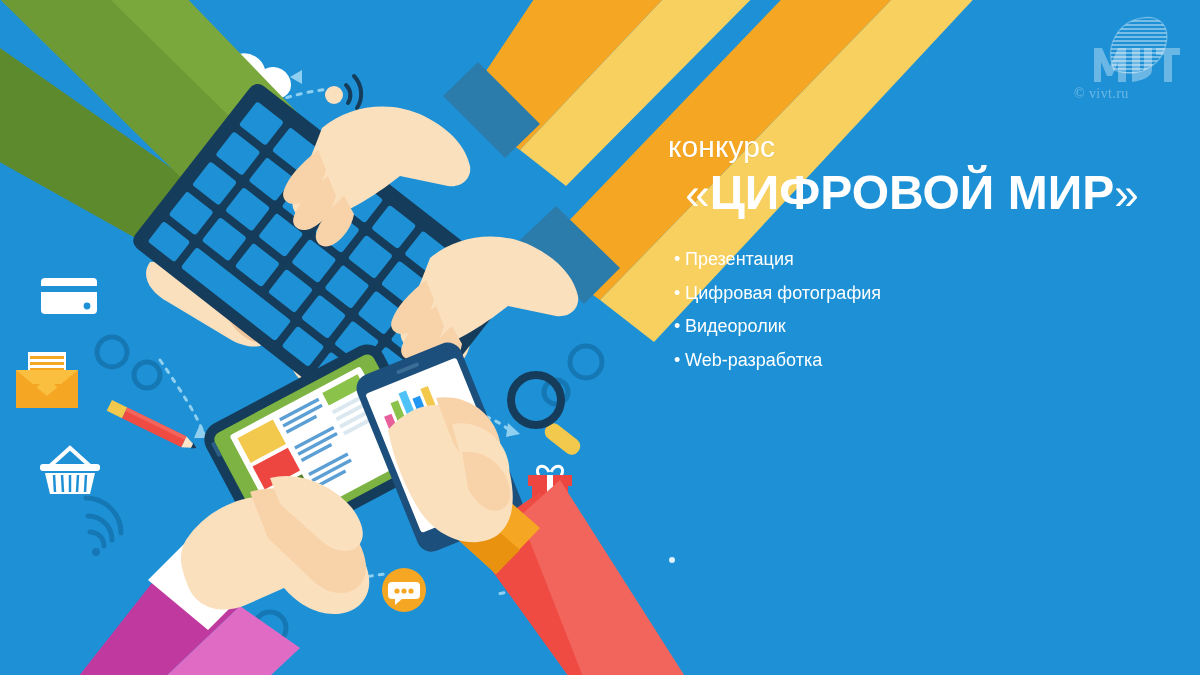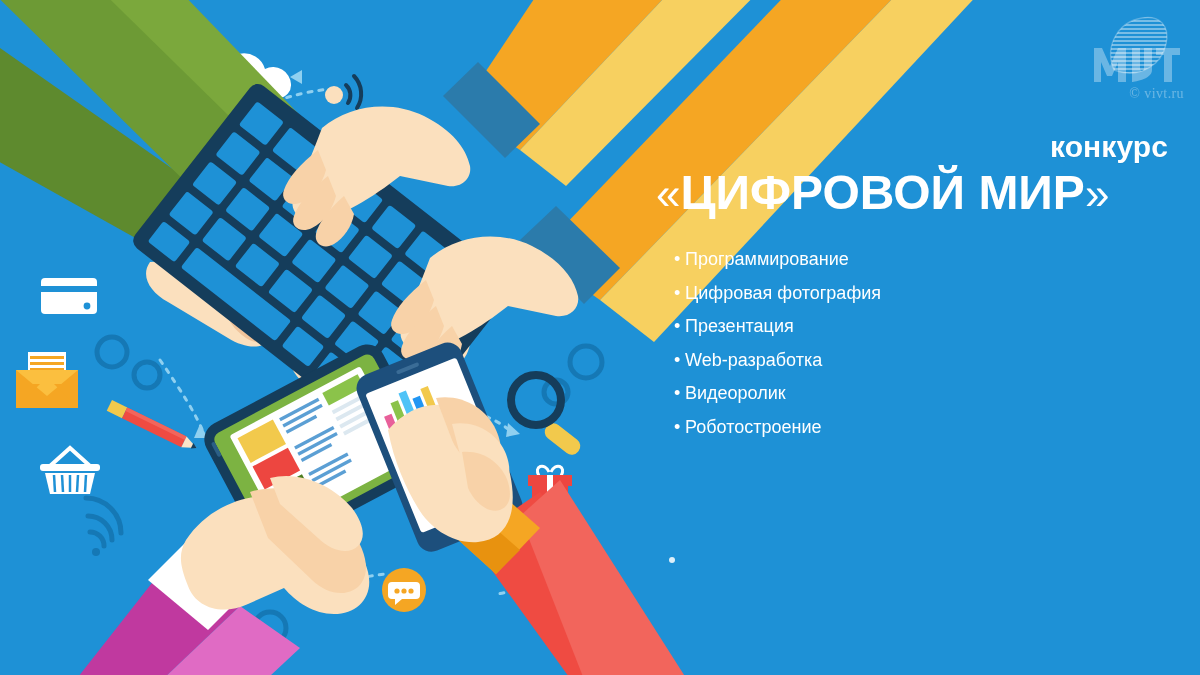--- a/index.html
+++ b/index.html
@@ -12,44 +12,43 @@
   }
   .layer{position:absolute;top:0;left:0;width:1200px;height:675px;}
   svg.layer{display:block;}
 
   
   #text-col{
     position:absolute;left:668px;top:132px;width:500px;
     z-index:40;
   }
   #subtitle{
-    color:#ffffff;font-size:30px;line-height:30px;font-weight:700;
+    color:#ffffff;font-size:30px;line-height:30px;font-weight:400;
     letter-spacing:.1px;
     text-shadow:0 1px 0 rgba(0,0,0,.05);
-    text-align:right;
   }
   #subtitle .ln{display:block;white-space:nowrap;}
   #maintitle{
     color:#ffffff;font-size:48px;line-height:50px;font-weight:700;
-    margin-top:6px;margin-left:-12px;white-space:nowrap;
+    margin-top:6px;margin-left:-12px;white-space:nowrap;text-align:center;
   }
   #maintitle .q{font-weight:400;font-size:44px;}
   #cats{
     margin-top:30px;list-style:none;padding:0;margin-left:6px;
   }
   #cats li{
     color:#ffffff;font-size:18px;line-height:20px;font-weight:400;
     margin-bottom:13.5px;white-space:nowrap;
   }
   #cats li .bul{display:inline-block;width:11px;}
 
   
   #logo{
     position:absolute;right:16px;top:12px;width:110px;height:104px;z-index:50;
-    text-align:right;
+    text-align:left;
   }
   #logo .mark{display:block;}
   #logo .credit{
     display:block;margin-top:-6px;
     color:rgba(255,255,255,.34);font-size:14px;letter-spacing:.4px;
     font-family:"Liberation Serif","DejaVu Serif",serif;
   }
 </style>
 </head>
 <body>
@@ -423,26 +422,24 @@
 
   <div id="text-col">
 
     <div id="subtitle">
       <span class="ln">конкурс</span>
     </div>
 
     <div id="maintitle"><span class="q">«</span><span>ЦИФРОВОЙ МИР</span><span class="q">»</span></div>
 
     <ul id="cats">
-      <li><span class="bul">•</span><span>Программирование</span></li>
+      <li><span class="bul">•</span><span>Презентация</span></li>
       <li><span class="bul">•</span><span>Цифровая фотография</span></li>
-      <li><span class="bul">•</span><span>Презентация</span></li>
+      <li><span class="bul">•</span><span>Видеоролик</span></li>
       <li><span class="bul">•</span><span>Web-разработка</span></li>
-      <li><span class="bul">•</span><span>Видеоролик</span></li>
-      <li><span class="bul">•</span><span>Роботостроение</span></li>
     </ul>
   </div>
 
   <div id="logo">
     <svg class="mark" width="110" height="80" viewBox="0 0 110 80" xmlns="http://www.w3.org/2000/svg">
       <defs>
         <pattern id="stripes" width="4" height="4" patternUnits="userSpaceOnUse">
           <rect width="4" height="2" fill="rgba(255,255,255,.40)"></rect>
         </pattern>
         <clipPath id="leafClip">

